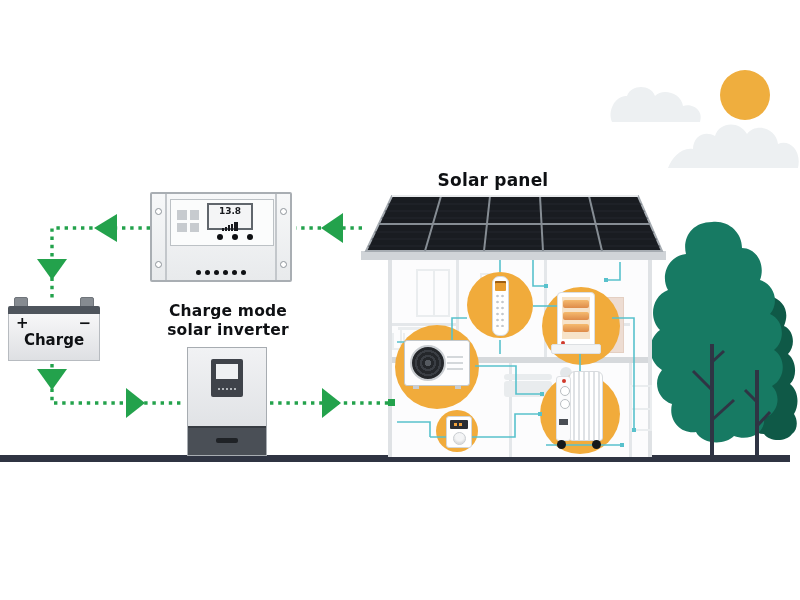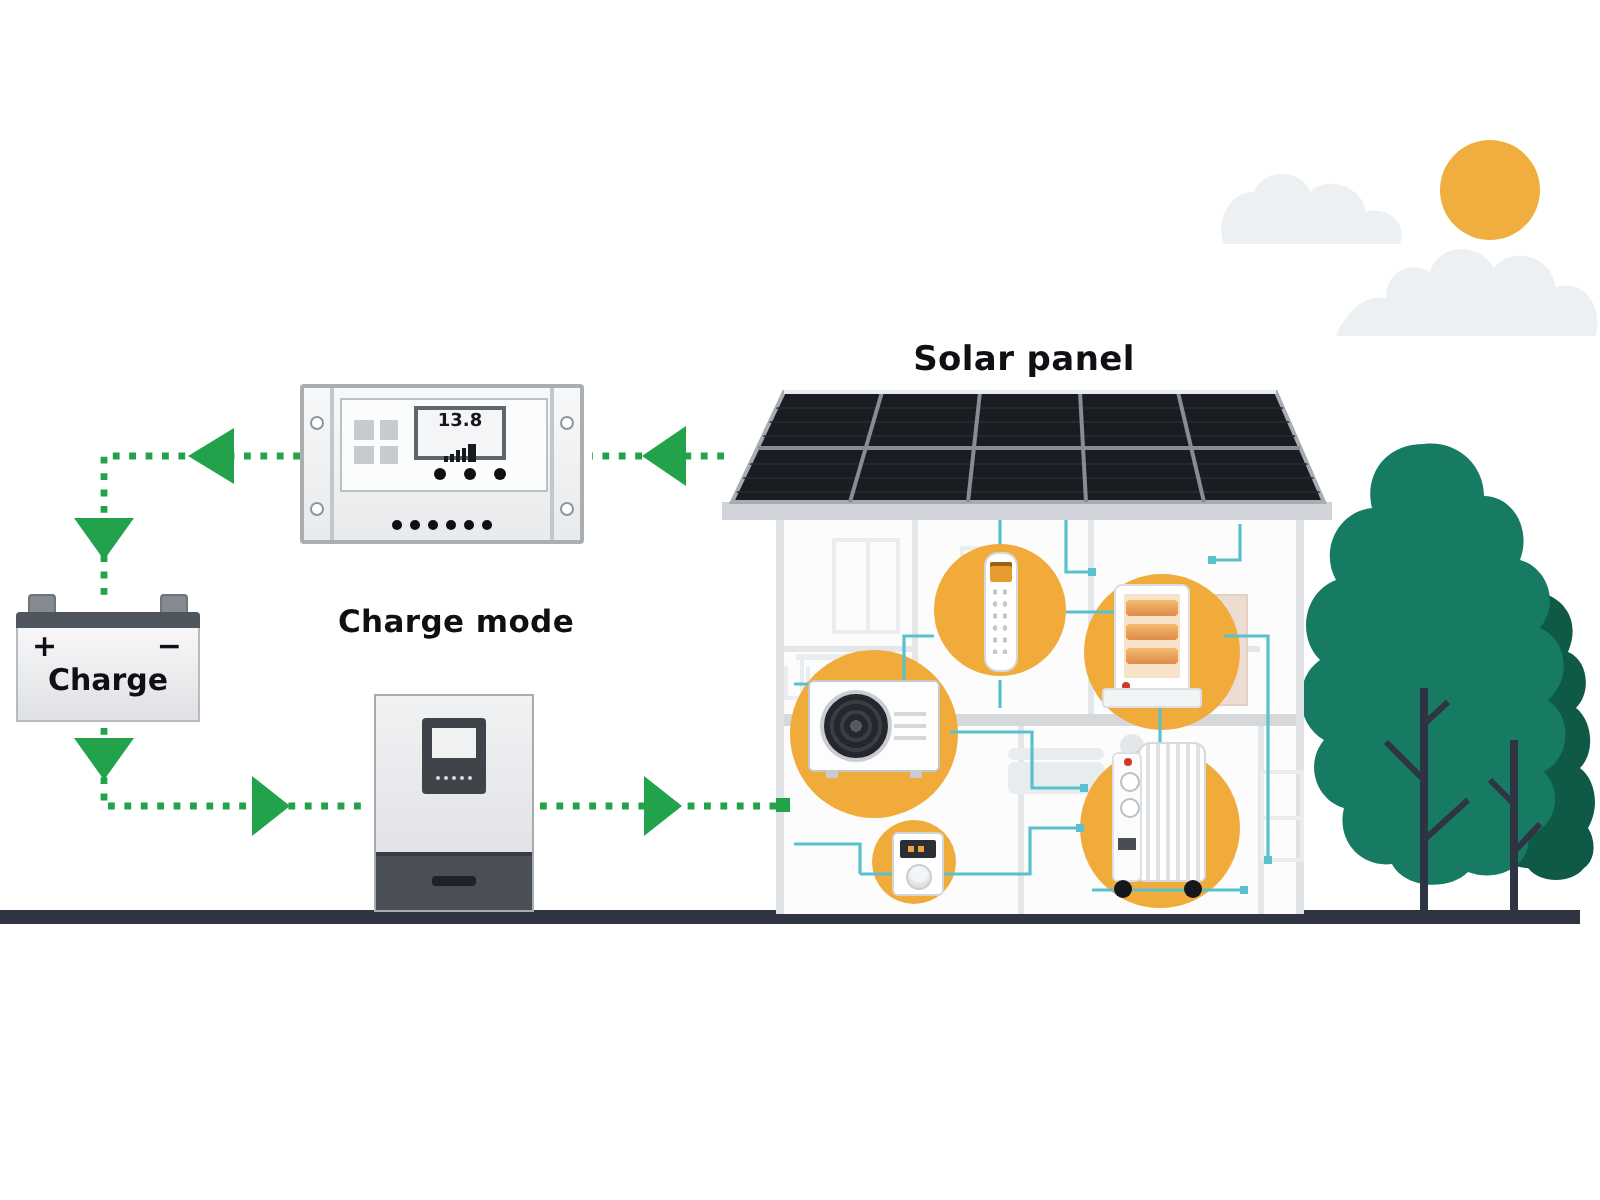--- a/index.html
+++ b/index.html
@@ -3,25 +3,25 @@
 <meta charset="utf-8">
 <style>
   html,body{margin:0;padding:0;background:#fff;}
   .stage{position:relative;width:800px;height:600px;background:#ffffff;overflow:hidden;
          font-family:"DejaVu Sans",sans-serif;}
   svg.layer{position:absolute;left:0;top:0;}
 
   
   .lbl{position:absolute;font-weight:bold;color:#0E1013;text-align:center;letter-spacing:.2px;}
   #lbl-cc{left:128px;top:169px;width:192px;font-size:17px;}
-  #lbl-sp{left:430px;top:170px;width:164px;font-size:17px;}
+  #lbl-sp{left:411px;top:170px;width:164px;font-size:17px;}
   #lbl-inv{left:155px;top:302px;width:146px;font-size:15.5px;line-height:1.25;}
 
   
-  #controller{position:absolute;left:150px;top:192px;width:142px;height:80px;z-index:8;
+  #controller{position:absolute;left:150px;top:192px;width:142px;height:90px;z-index:8;
     background:linear-gradient(#F7F8F9,#E8EAEC);border:2px solid #A9AEB3;border-radius:2px;box-sizing:border-box;}
   .flange{position:absolute;top:0;bottom:0;width:13px;}
   .flange.l{left:0;border-right:2px solid #C3C7CB;}
   .flange.r{right:0;border-left:2px solid #C3C7CB;}
   .screw{position:absolute;left:3px;width:5px;height:5px;border-radius:50%;border:1px solid #8E949A;background:#fff;}
   .screw.t{top:14px}.screw.b{bottom:12px}
   .cc-panel{position:absolute;left:18px;top:5px;width:102px;height:45px;background:#FBFCFC;border:1px solid #BCC1C5;}
   .cc-keys{position:absolute;left:6px;top:10px;width:22px;height:22px;display:grid;
     grid-template-columns:1fr 1fr;grid-template-rows:1fr 1fr;gap:3px;}
   .cc-keys i{background:#C7CBCF;}
@@ -377,15 +377,16 @@
       </div>
     </div>
     <div class="inv-bottom">
       <div class="inv-slot"></div>
     </div>
   </div>
 
   <div class="lbl" id="lbl-sp">Solar panel</div>
   <div class="lbl" id="lbl-inv">
     <span>Charge mode</span><br>
+    <span>solar inverter</span>
   </div>
 
 </div>
 
 </body></html>

